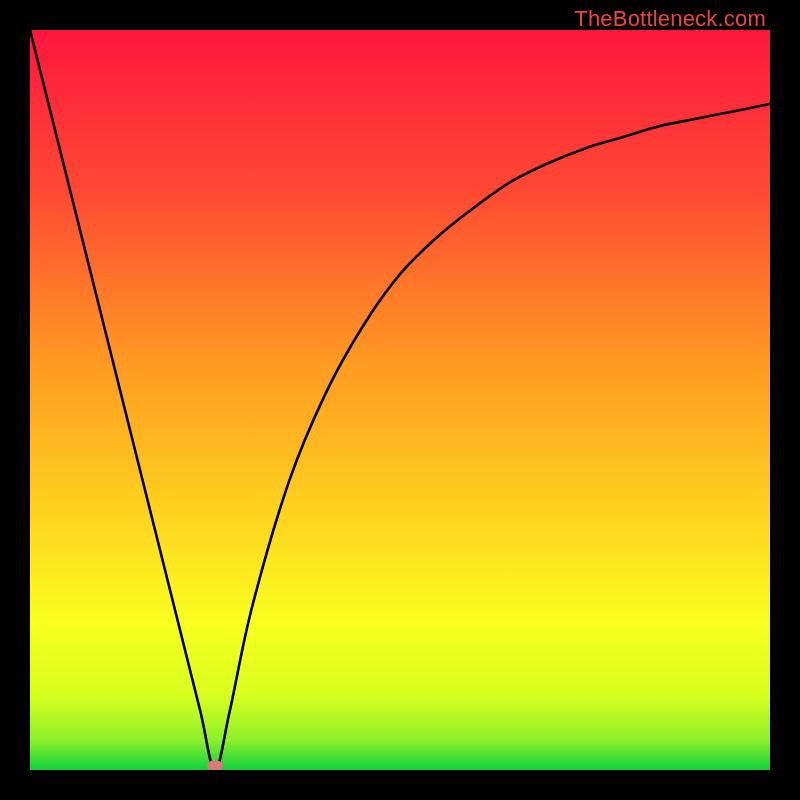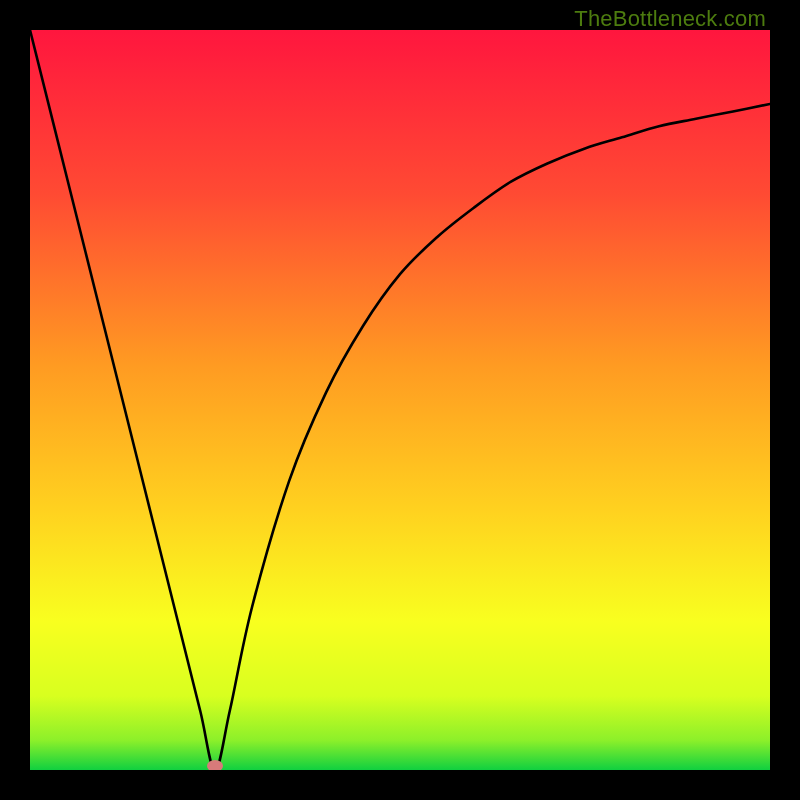--- a/index.html
+++ b/index.html
@@ -23,21 +23,21 @@
     position: absolute;
     left: 0;
     top: 0;
     width: 740px;
     height: 740px;
   }
   .watermark {
     position: absolute;
     top: 6px;
     right: 34px;
-    color: #4d7c0f;
+    color: #ef4444;
     font-size: 22px;
     font-weight: 400;
     letter-spacing: 0.2px;
   }
 </style>
 </head>
 <body>
 
 <div class="watermark">TheBottleneck.com</div>
 

